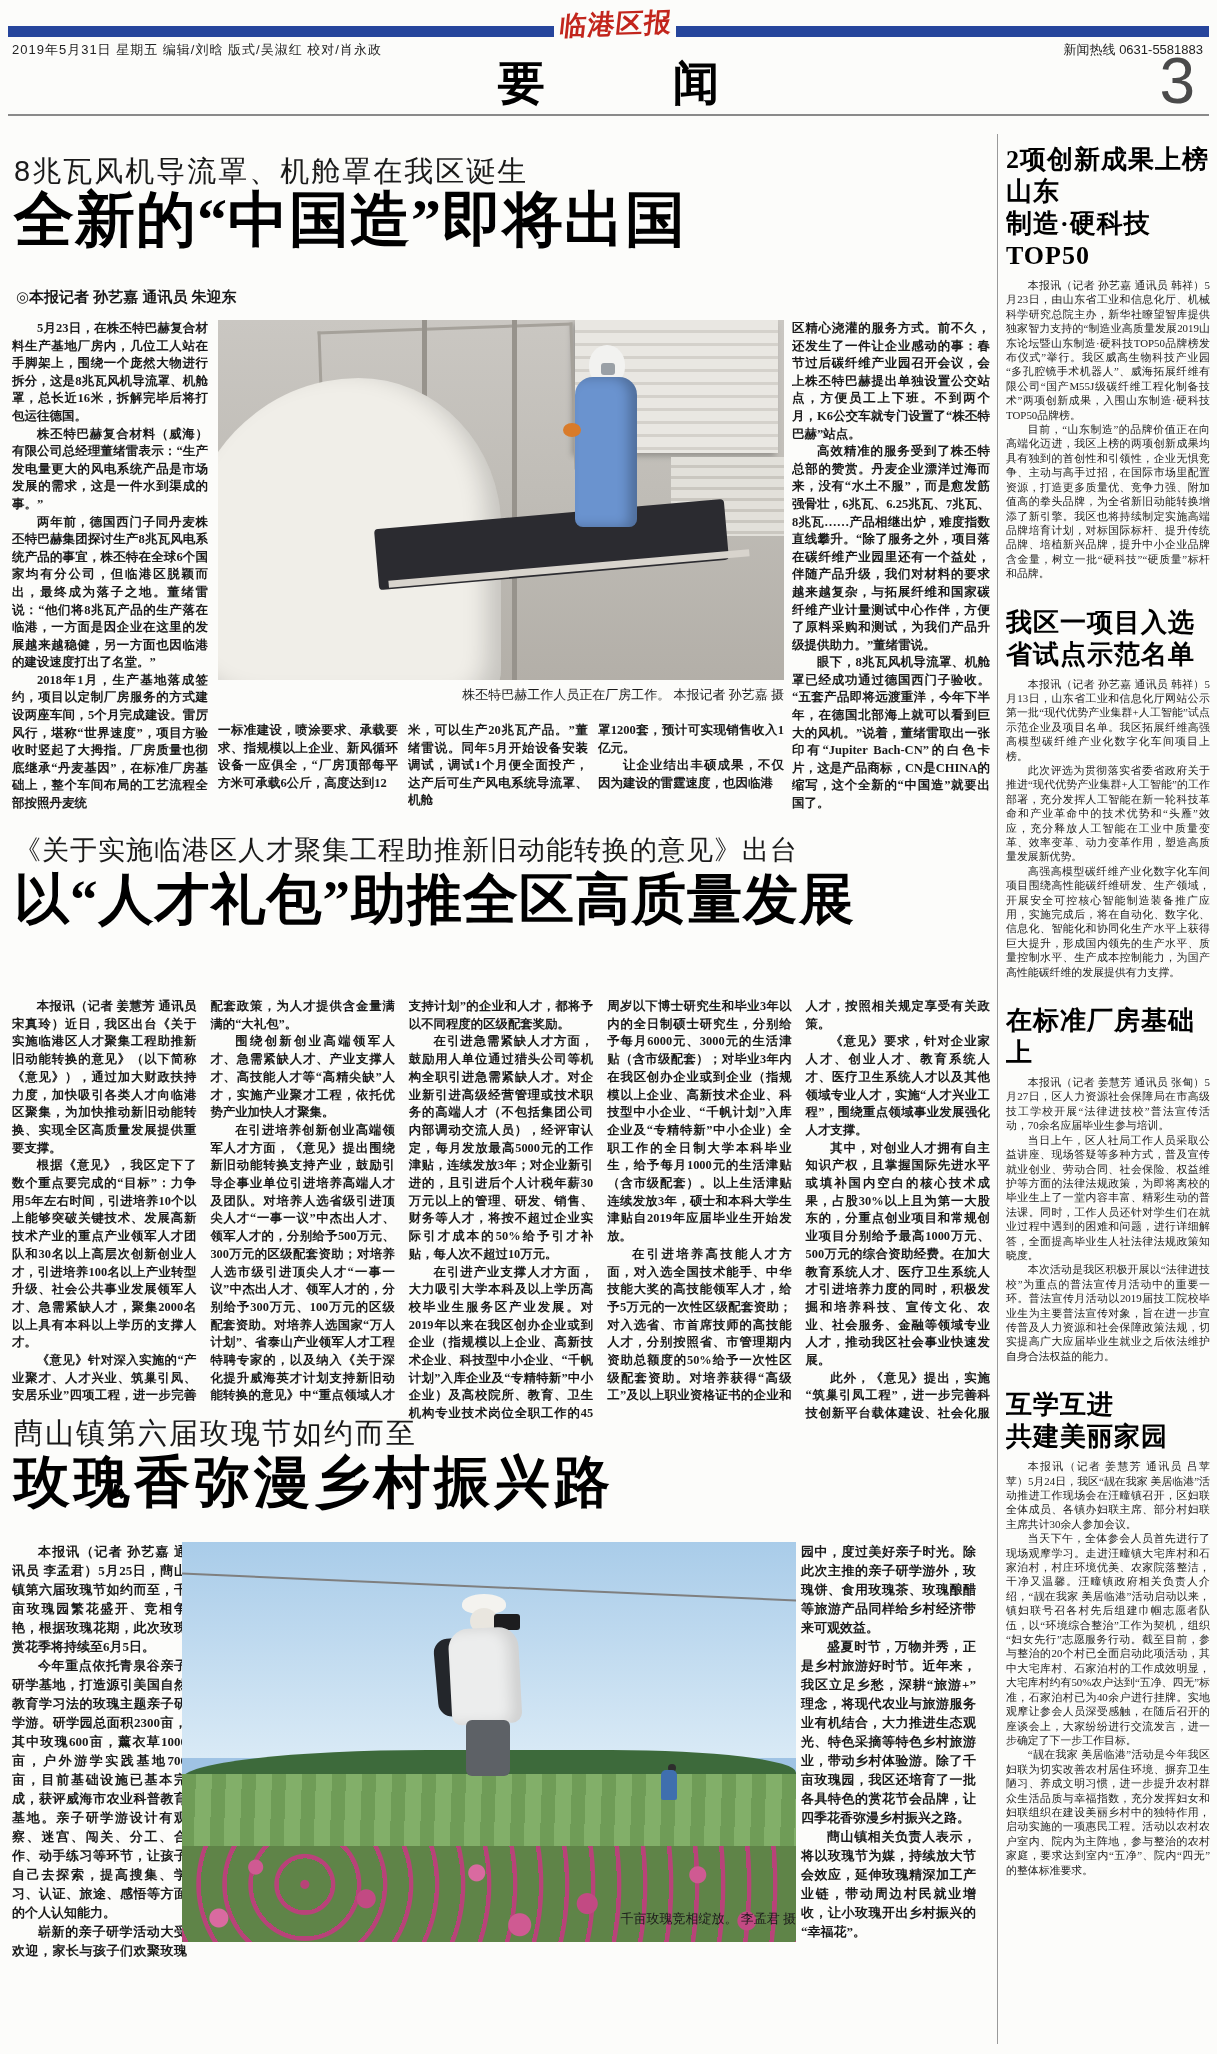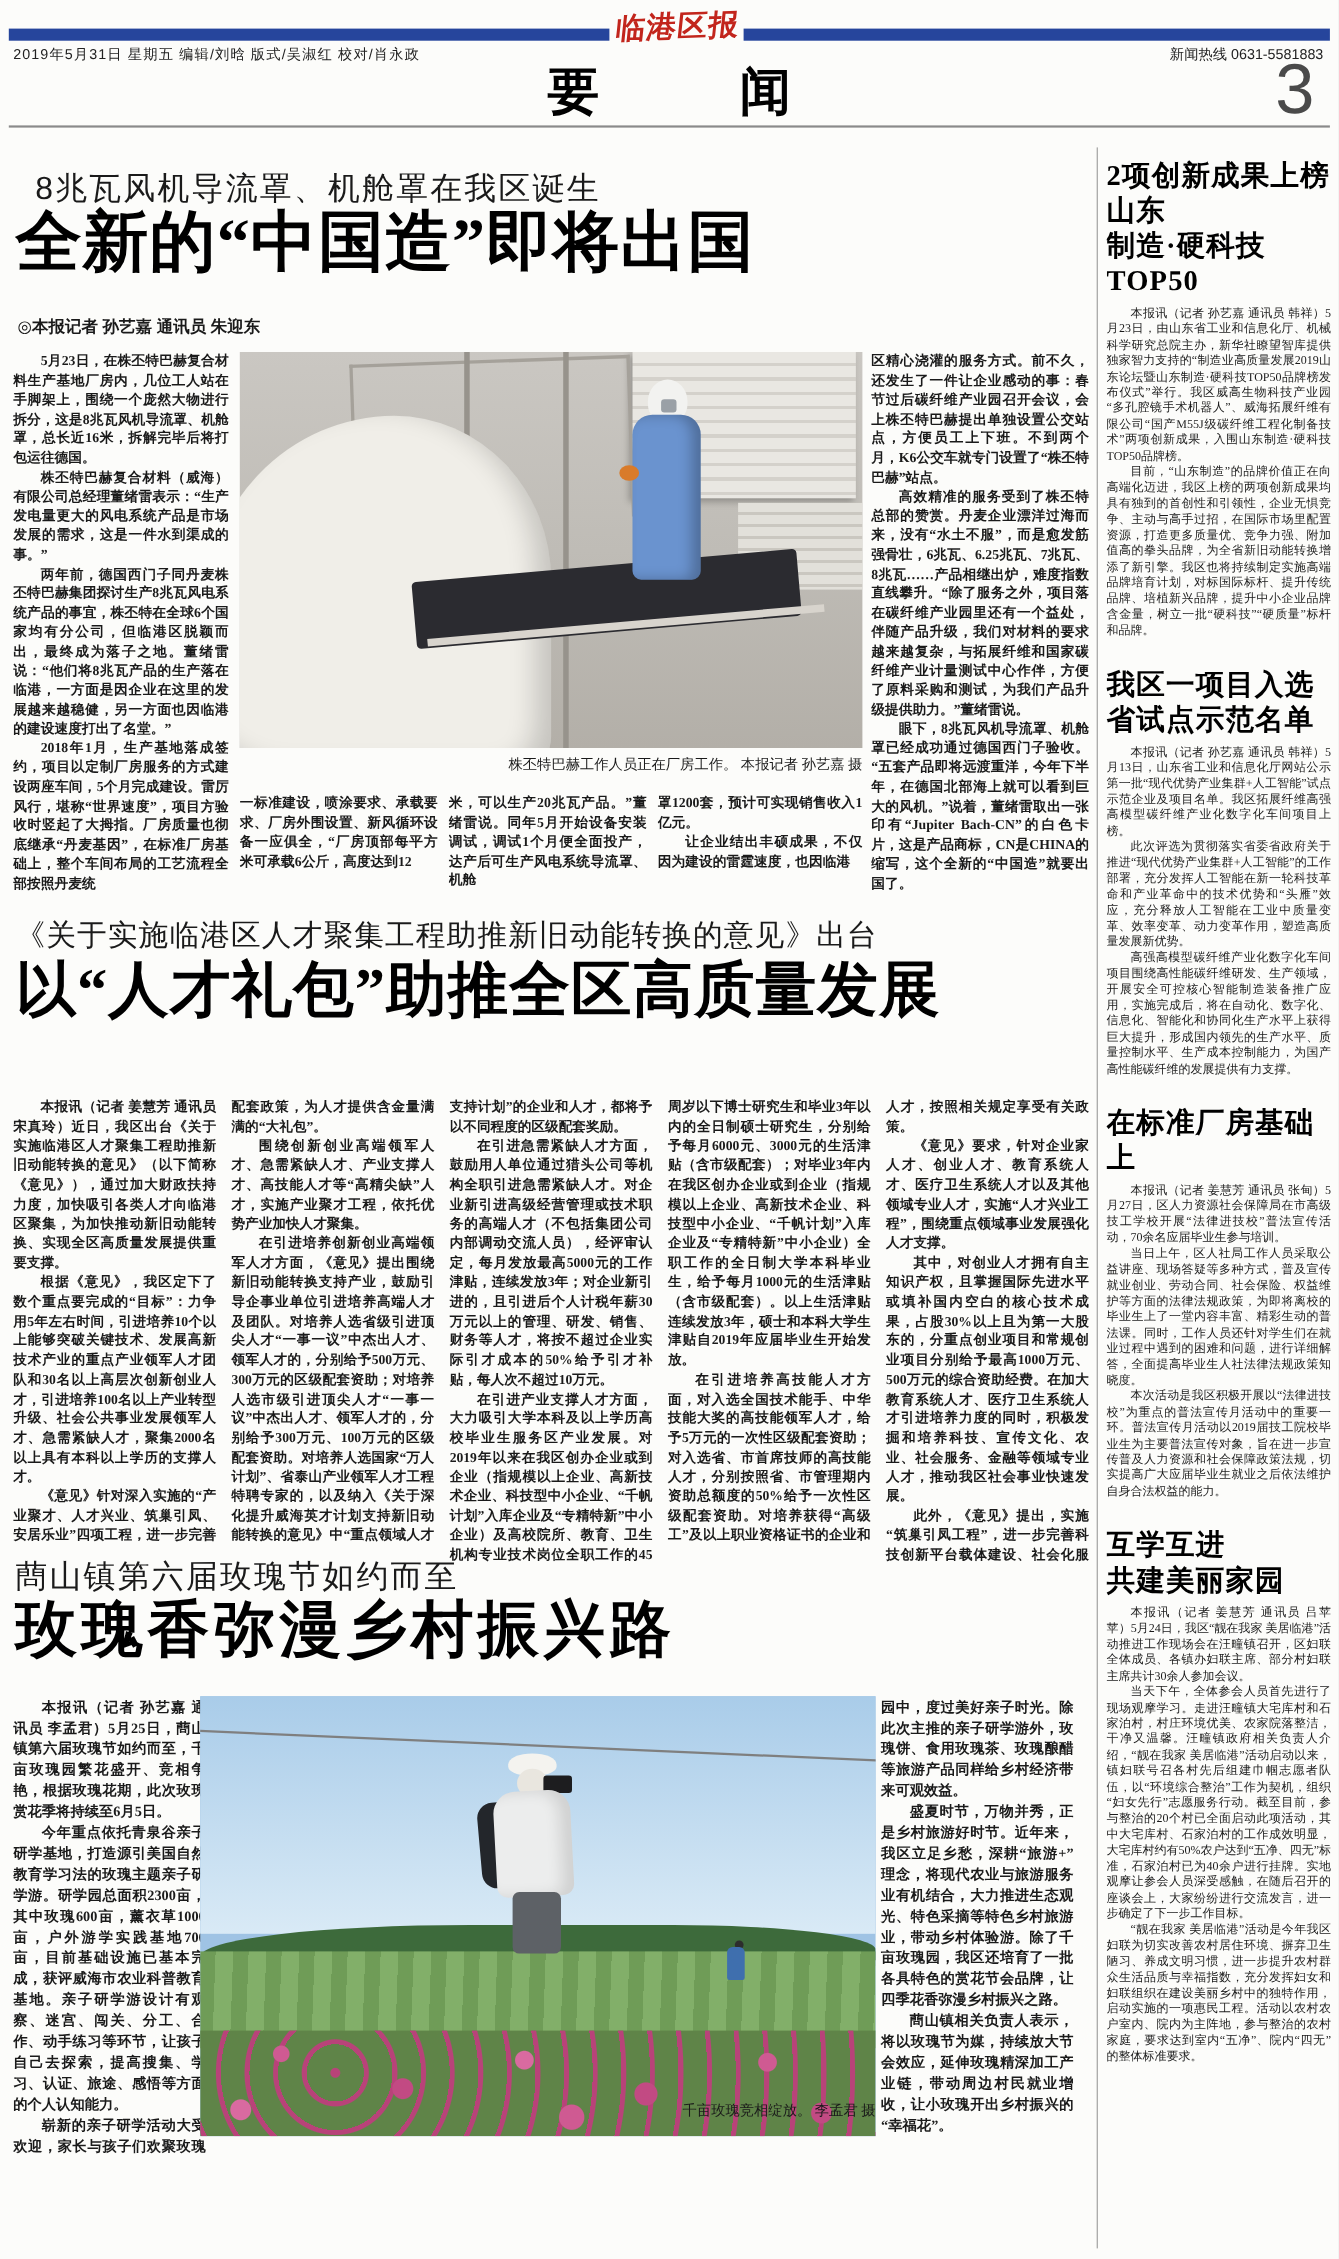--- a/index.html
+++ b/index.html
@@ -22,21 +22,21 @@
             font-family:"Liberation Sans","DejaVu Sans",sans-serif;font-weight:400;}
   .header-rule{position:absolute;left:8px;right:8px;top:114px;height:2px;background:#8a8a8a;}
   
   .main{position:absolute;left:12px;top:130px;width:978px;height:1918px;}
   .vrule{position:absolute;left:997px;top:134px;bottom:10px;width:1px;background:#9a9a9a;}
   .sidebar{position:absolute;left:1006px;top:134px;width:204px;height:1912px;overflow:hidden;}
   .headline{font-weight:900;color:#000000;letter-spacing:1px;line-height:1.08;}
   .bodytext p{margin:0;text-indent:2em;text-align:justify;font-weight:bold;}
   .bodytext p.noindent{text-indent:0;}
   
-  .a1-kicker{position:absolute;left:2px;top:22px;font-size:29px;letter-spacing:2px;margin-left:18px;}
+  .a1-kicker{position:absolute;left:2px;top:22px;font-size:29px;letter-spacing:2px;}
   .a1-headline{position:absolute;left:2px;top:58px;font-size:60px;width:100%;}
   .a1-byline{position:absolute;left:4px;top:158px;font-size:15px;font-weight:700;}
   .a1-body{position:absolute;left:0;top:190px;width:978px;height:492px;
            font-size:12.5px;line-height:17.6px;}
   .a1-col{position:absolute;overflow:hidden;}
   .c1{left:0;top:0;width:196px;height:492px;}
   .c2{left:206px;top:402px;width:180px;height:90px;}
   .c3{left:396px;top:402px;width:180px;height:90px;}
   .c4{left:586px;top:402px;width:186px;height:90px;}
   .c5{left:780px;top:0;width:198px;height:492px;}
@@ -160,21 +160,21 @@
         <div class="p1-worker">
           <div class="p1-hood"></div>
           <div class="p1-mask"></div>
           <div class="p1-suit"></div>
           <div class="p1-glove"></div>
         </div>
       </div>
       <div class="a1-caption">株丕特巴赫工作人员正在厂房工作。    本报记者 孙艺嘉 摄</div>
 
       <div class="a1-col c2">
-        <p class="noindent">一标准建设，喷涂要求、承载要求、厂房外围设置、新风循环设备一应俱全，“厂房顶部每平方米可承载6公斤，高度达到12</p>
+        <p class="noindent">一标准建设，喷涂要求、承载要求、指规模以上企业、新风循环设备一应俱全，“厂房顶部每平方米可承载6公斤，高度达到12</p>
       </div>
       <div class="a1-col c3">
         <p class="noindent">米，可以生产20兆瓦产品。”董绪雷说。同年5月开始设备安装调试，调试1个月便全面投产，达产后可生产风电系统导流罩、机舱</p>
       </div>
       <div class="a1-col c4">
         <p class="noindent">罩1200套，预计可实现销售收入1亿元。</p>
         <p>让企业结出丰硕成果，不仅因为建设的雷霆速度，也因临港</p>
       </div>
       <div class="a1-col c5">
         <p class="noindent">区精心浇灌的服务方式。前不久，还发生了一件让企业感动的事：春节过后碳纤维产业园召开会议，会上株丕特巴赫提出单独设置公交站点，方便员工上下班。不到两个月，K6公交车就专门设置了“株丕特巴赫”站点。</p>

